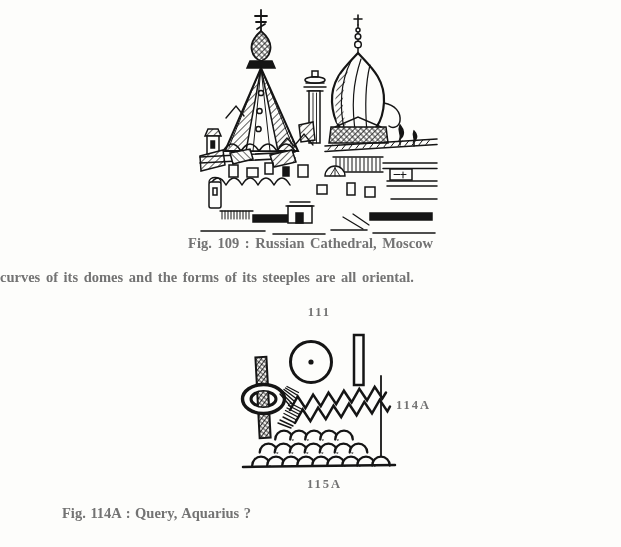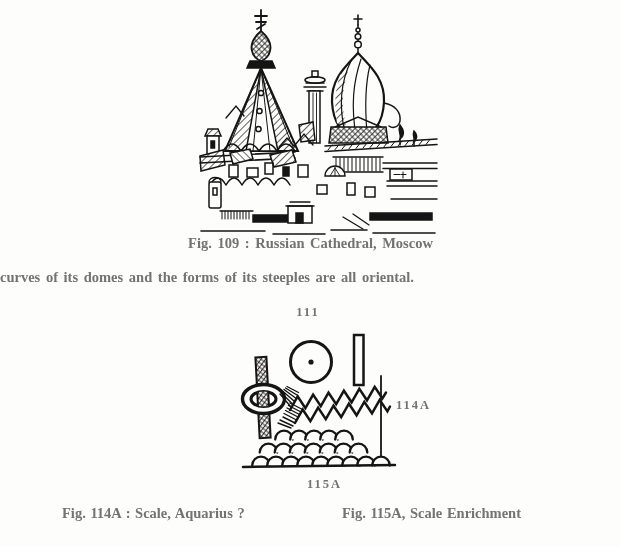--- a/index.html
+++ b/index.html
@@ -6,21 +6,21 @@
   .page{
     position:relative;width:621px;height:547px;overflow:hidden;
     background:#fdfdfb;color:#737373;
     font-family:"Liberation Serif","DejaVu Serif",serif;
   }
   .txt{position:absolute;font-weight:700;white-space:nowrap;}
   .caption-main{left:0;right:0;top:235px;text-align:center;font-size:14.5px;word-spacing:2px;}
   .para-line1{left:9px;right:9px;top:252px;font-size:14.5px;text-align:justify;text-align-last:justify;white-space:normal;}
   .para-line2{left:0;right:0;top:269px;text-align:left;font-size:14.5px;word-spacing:2px;}
   .fig-label{font-size:12.5px;letter-spacing:2px;font-weight:700;text-align:center;}
-  .lbl-111{left:285px;top:305px;width:46px;text-align:center;}
+  .lbl-111{left:285px;top:305px;width:46px;text-align:right;}
   .lbl-114a{left:396px;top:398px;}
   .lbl-115a{left:296px;top:477px;width:46px;text-align:right;}
   .cap1{left:62px;top:489px;font-size:14.5px;word-spacing:1px;}
   .cap2l{left:62px;top:505px;font-size:14.5px;word-spacing:1px;}
   .cap2r{left:342px;top:505px;font-size:14.5px;word-spacing:1px;}
   svg{position:absolute;display:block;}
   .cathedral{left:195px;top:5px;}
   .symbols{left:233px;top:327px;}
 </style>
 </head>
@@ -212,16 +212,15 @@
           <path d="M94.2,138.5 A8.8,8.8 0 0 1 111.8,138.5"></path>
           <path d="M109.2,138.5 A8.8,8.8 0 0 1 126.8,138.5"></path>
           <path d="M124.2,138.5 A8.8,8.8 0 0 1 141.8,138.5"></path>
           <path d="M139.2,138.5 A8.8,8.8 0 0 1 156.8,138.5"></path>
         </g>
         <path d="M10,140 L162,138" stroke-width="2.5"></path>
       </g>
     </g>
   </svg>
 
-  <div class="txt cap2l">Fig. 114A : Scale, Aquarius ?</div>
-  <div class="txt cap2r">Fig. 115A, Scale Enrichment</div>
+  <div class="txt cap2l">Fig. 114A : Query, Aquarius ?</div>
 
 </div>
 
 </body></html>

